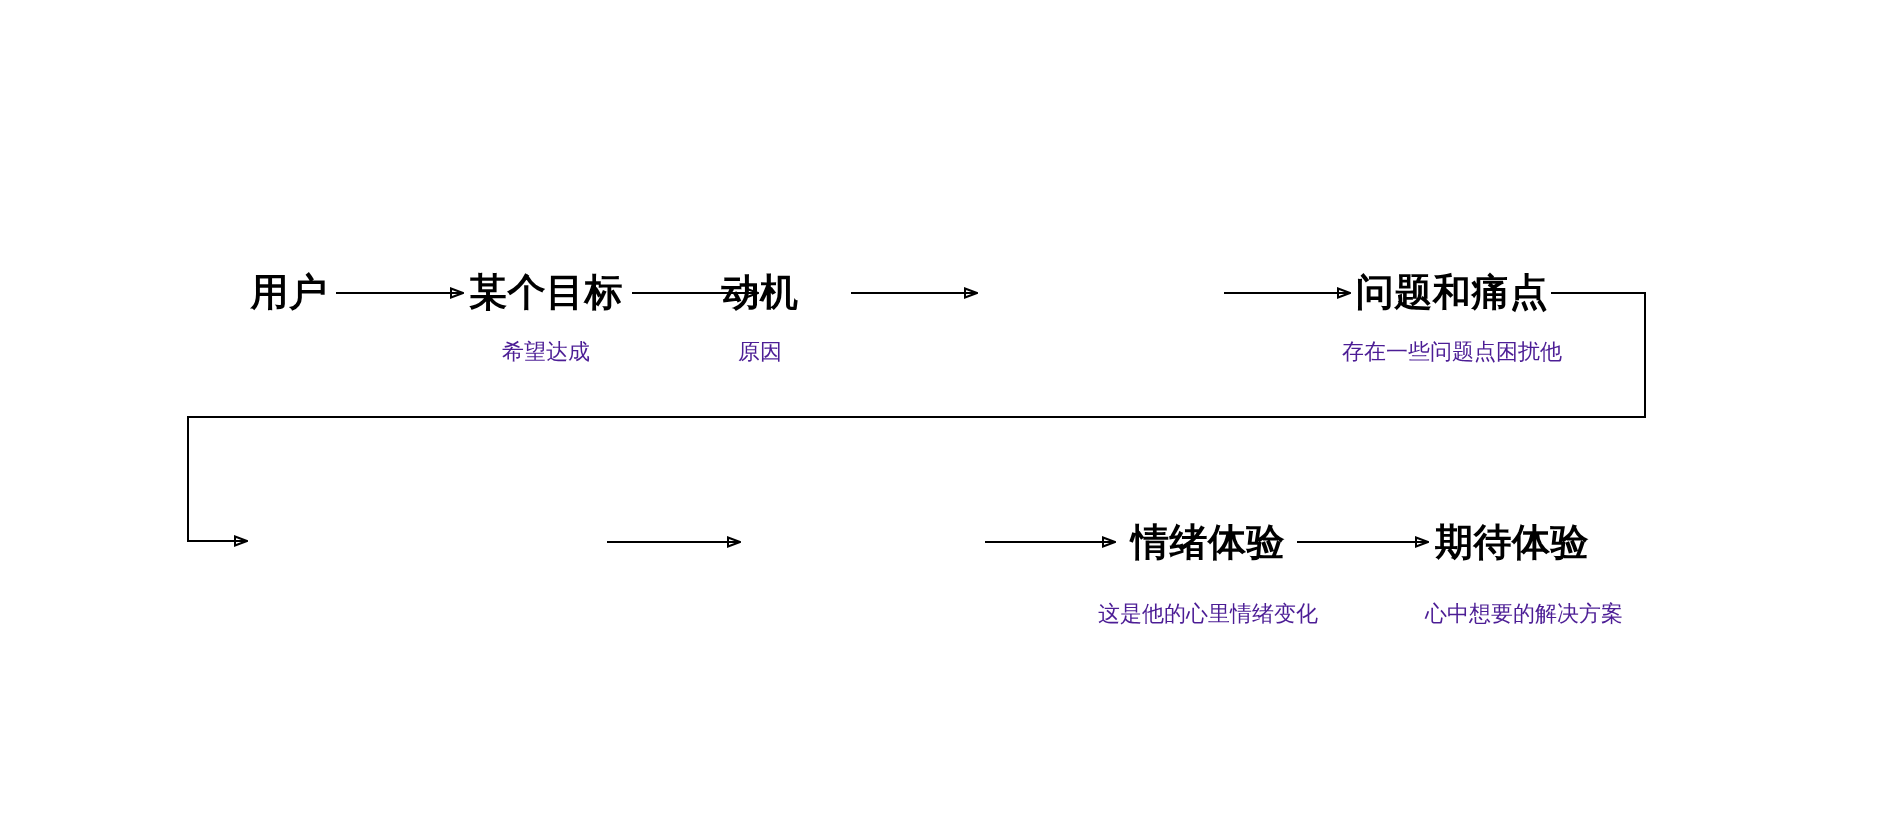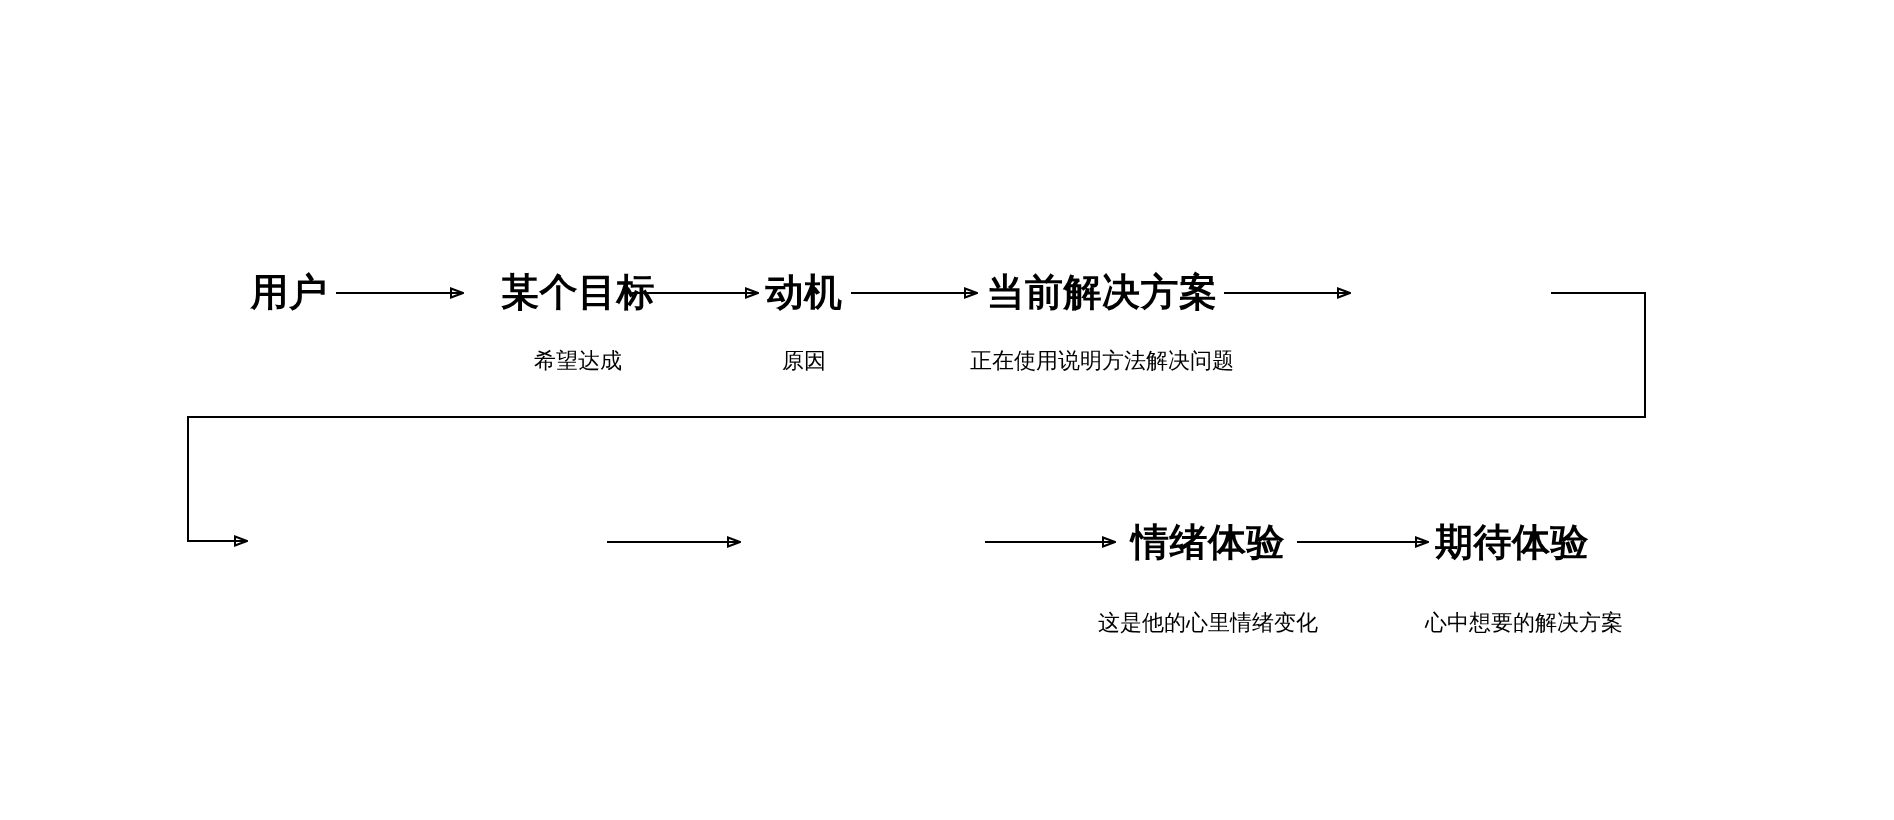--- a/index.html
+++ b/index.html
@@ -16,23 +16,22 @@
   .node .title{
     display:block;
     font-size:38px;line-height:46px;
     font-weight:700;color:#000000;
     letter-spacing:0.5px;
   }
   .node .sub{
     position:absolute;left:50%;transform:translateX(-50%);
     top:72px;
     font-size:22px;line-height:22px;
-    font-weight:400;color:#000000;
+    font-weight:400;color:#4c1d95;
     white-space:nowrap;
-    margin-top:9px;
   }
   .node.row2 .sub{top:84px;}
 </style>
 </head>
 <body>
 
 <div class="canvas">
 
   <svg class="connectors" viewBox="0 0 1894 820" xmlns="http://www.w3.org/2000/svg" aria-hidden="true">
     <defs>
@@ -47,35 +46,35 @@
     <path d="M1551,293 L1645,293 L1645,417 L188,417 L188,541 L247,541" marker-end="url(#arrowhead)"></path>
     <line x1="607" y1="542" x2="740" y2="542" marker-end="url(#arrowhead)"></line>
     <line x1="985" y1="542" x2="1115" y2="542" marker-end="url(#arrowhead)"></line>
     <line x1="1297" y1="542" x2="1428" y2="542" marker-end="url(#arrowhead)"></line>
   </svg>
 
   <div class="node" style="left:289px;top:292px;">
     <span class="title">用户</span>
   </div>
 
-  <div class="node" style="left:578px;top:292px;">
+  <div class="node" style="left:546px;top:292px;">
     <span class="title">某个目标</span>
     <span class="sub">希望达成</span>
   </div>
 
-  <div class="node" style="left:804px;top:292px;">
+  <div class="node" style="left:760px;top:292px;">
     <span class="title">动机</span>
     <span class="sub">原因</span>
   </div>
 
-  <div class="node" style="left:1102px;top:292px;">
-    <span class="title">当前解决方案</span>
-    <span class="sub">正在使用说明方法解决问题</span>
+
+  <div class="node" style="left:1452px;top:292px;">
+    <span class="title">问题和痛点</span>
+    <span class="sub">存在一些问题点困扰他</span>
   </div>
-
 
 
 
   <div class="node row2" style="left:1512px;top:542px;">
     <span class="title">期待体验</span>
     <span class="sub" style="transform:translateX(calc(-50% + 12px));">心中想要的解决方案</span>
   </div>
 
   <div class="node row2" style="left:1208px;top:542px;">
     <span class="title">情绪体验</span>

